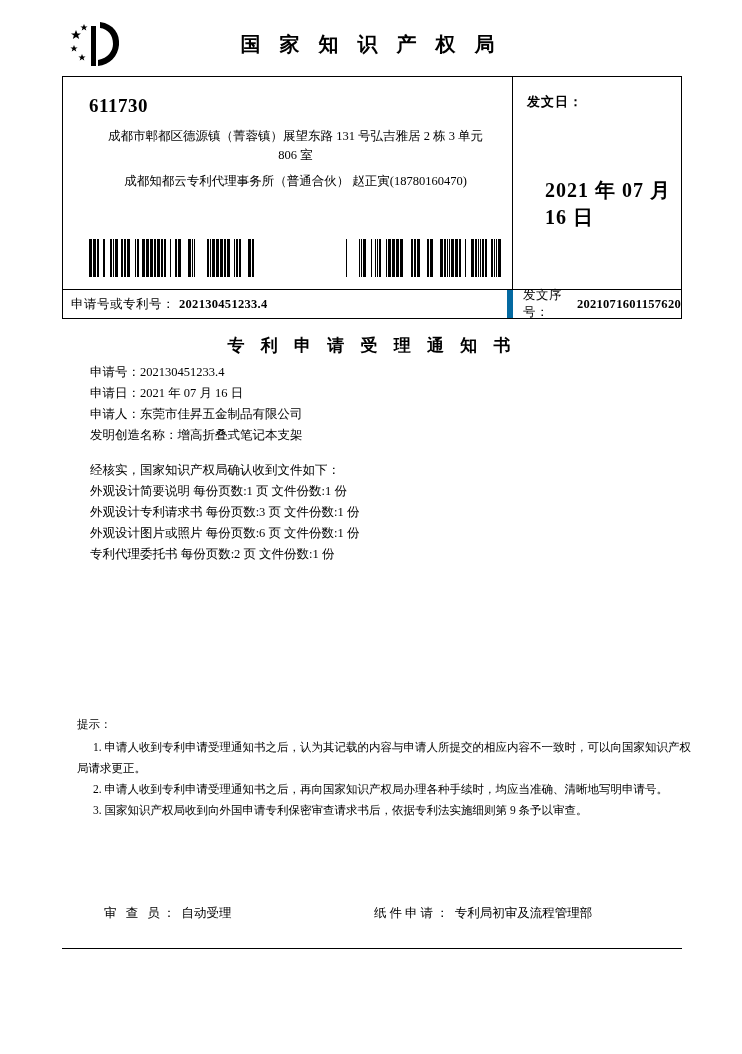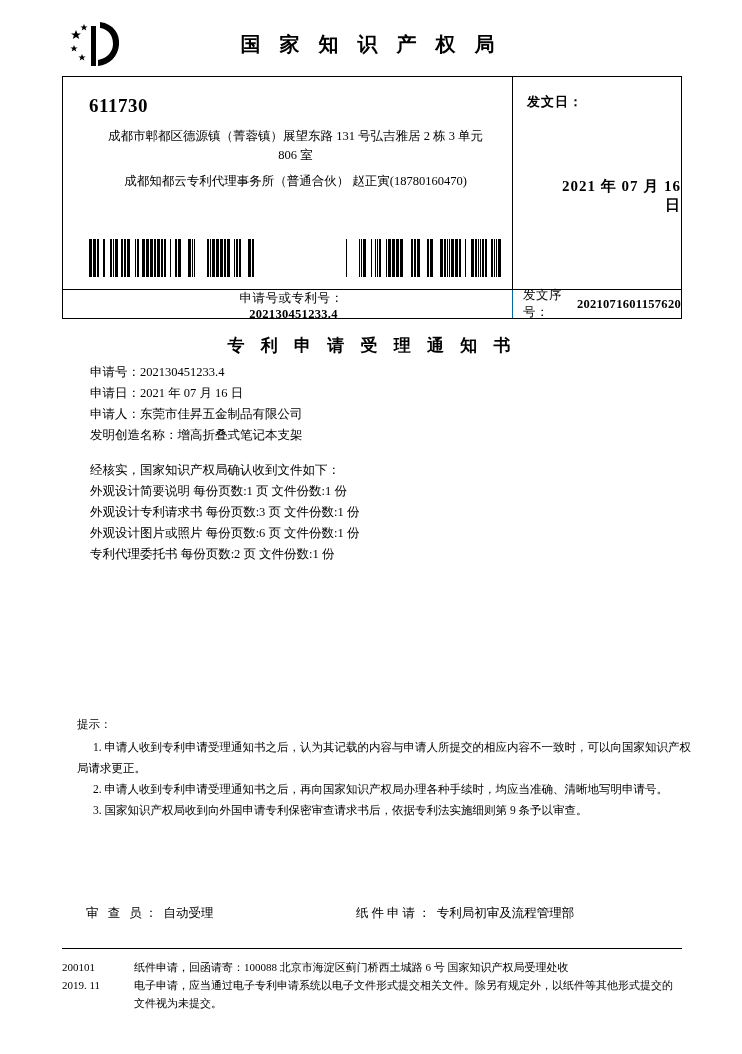--- a/index.html
+++ b/index.html
@@ -91,25 +91,24 @@
     flex: 1;
     box-sizing: border-box;
     padding: 16px 0 0 14px;
     font-weight: bold;
   }
   .date-label {
     font-size: 13px;
     letter-spacing: 1px;
   }
   .date-value {
-    font-size: 15px;
+    font-size: 20px;
     margin-top: 66px;
     margin-left: 18px;
     letter-spacing: 1px;
-    text-align: right;
   }
   
   .barcodes {
     position: absolute;
     left: 26px;
     right: 10px;
     bottom: 12px;
     display: flex;
     justify-content: space-between;
   }
@@ -128,26 +127,25 @@
   .numbers-row {
     display: flex;
     border-top: 1px solid #000;
     height: 28px;
     align-items: center;
     font-size: 12.5px;
   }
   .num-left {
     width: 450px;
     box-sizing: border-box;
-    border-right: 1px solid #0369a1;
+    border-right: 6px solid #0369a1;
     padding-left: 8px;
     height: 100%;
     display: flex;
     align-items: center;
-    flex-direction: column;
   }
   .num-right {
     flex: 1;
     padding-left: 10px;
     height: 100%;
     display: flex;
     align-items: center;
   }
   .num-label { letter-spacing: 0.5px; }
   .num-value { font-weight: bold; margin-left: 4px; letter-spacing: 0.3px; }
@@ -192,21 +190,21 @@
     width: 620px;
     font-size: 11.5px;
     line-height: 21px;
   }
   .notes .note-head { margin-bottom: 2px; }
   .notes .note-item { text-indent: 1.4em; }
 
   
   .sig-row {
     position: absolute;
-    left: 44px;
+    left: 62px;
     top: 905px;
     width: 620px;
     font-size: 12.5px;
     display: flex;
   }
   .sig-left { width: 270px; padding-left: 42px; }
   .sig-right { flex: 1; }
   .sig-label { letter-spacing: 3px; }
 
   
@@ -422,25 +420,14 @@
       <span class="sig-label">审 查 员：</span>
       <span>自动受理</span>
     </div>
     <div class="sig-right">
       <span class="sig-label">纸件申请：</span>
       <span>专利局初审及流程管理部</span>
     </div>
   </div>
 
   <div class="footer-rule"></div>
-  <div class="footer">
-    <div class="footer-codes">
-      <div>200101</div>
-      <div>2019. 11</div>
-    </div>
-    <div class="footer-text">
-      <div>纸件申请，回函请寄：100088  北京市海淀区蓟门桥西土城路 6 号   国家知识产权局受理处收</div>
-      <div>电子申请，应当通过电子专利申请系统以电子文件形式提交相关文件。除另有规定外，以纸件等其他形式提交的</div>
-      <div>文件视为未提交。</div>
-    </div>
-  </div>
 
 </div>
 
 </body></html>

